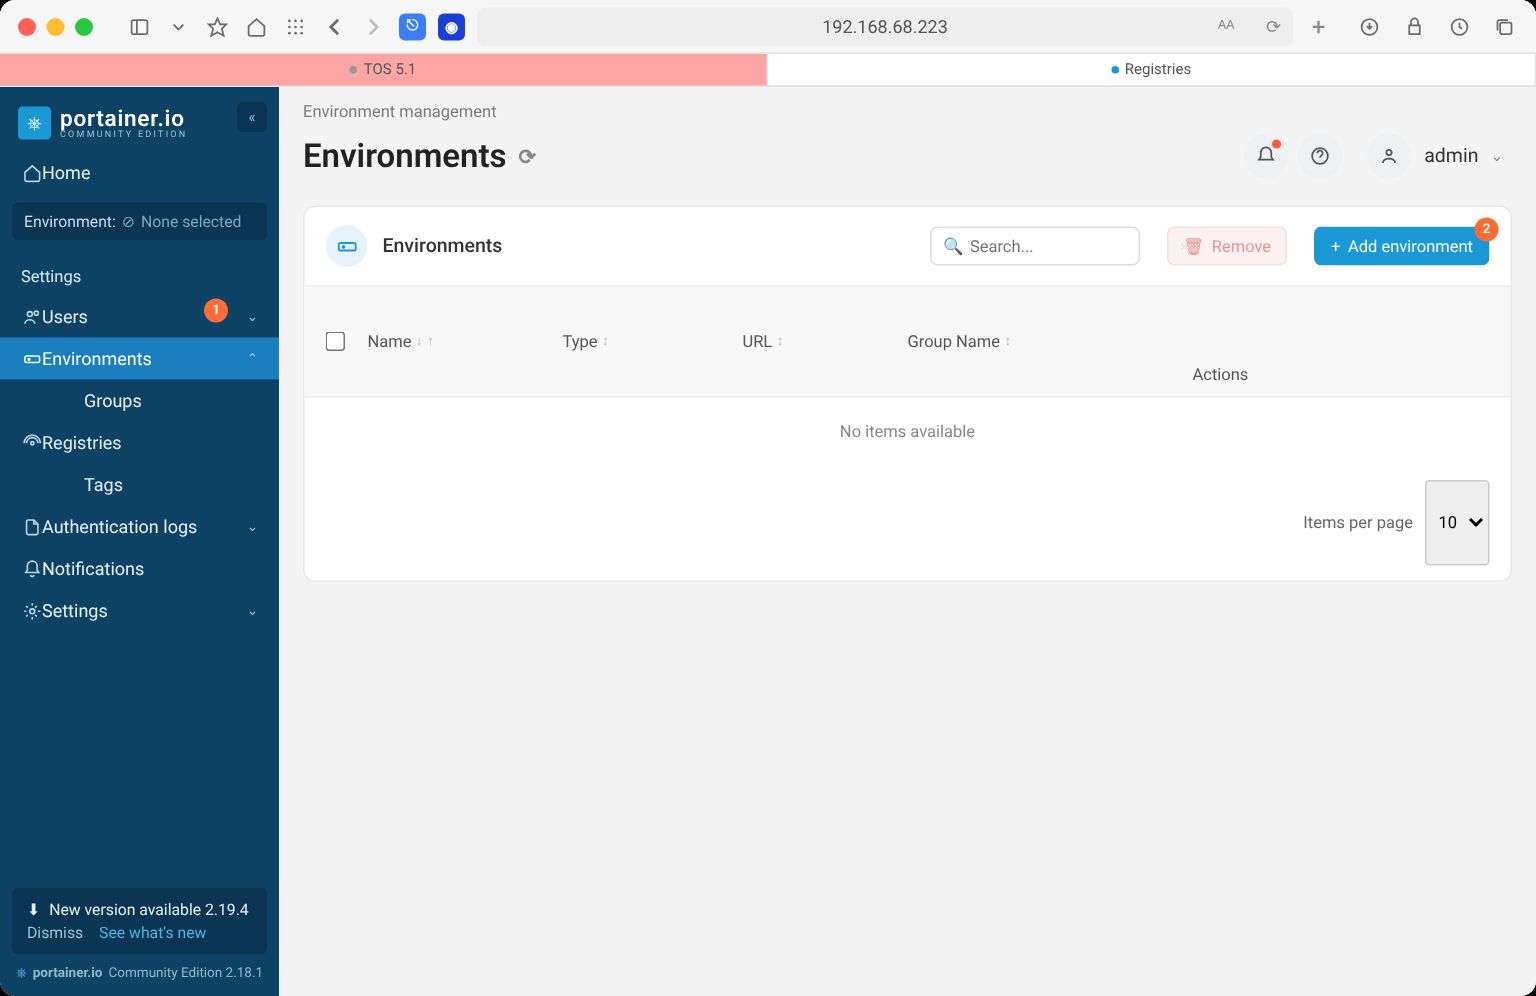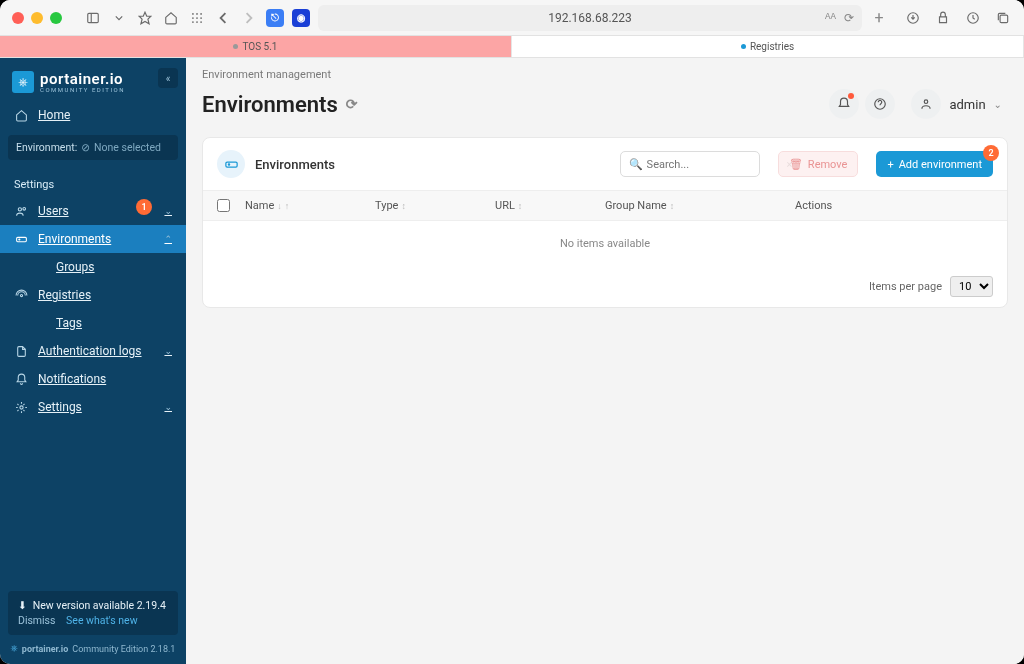--- a/index.html
+++ b/index.html
@@ -10,39 +10,39 @@
 .chrome { height: 36px; background: #f6f6f6; border-bottom: 1px solid #e2e2e2; display: flex; align-items: center; padding: 0 12px; gap: 8px; }
 .traffic { display: flex; gap: 7px; }
 .dot { width: 12px; height: 12px; border-radius: 50%; }
 .dot.r { background: #ff5f57; }
 .dot.y { background: #febc2e; }
 .dot.g { background: #28c840; }
 .tb-btn { width: 18px; height: 18px; color: #6b6b6b; display: flex; align-items: center; justify-content: center; cursor: pointer; }
 .tb-sep { width: 6px; }
 .blue-badge { width: 18px; height: 18px; border-radius: 4px; display: flex; align-items: center; justify-content: center; color: #fff; font-size: 10px; font-weight: 700; }
 .urlbar { flex: 1; height: 26px; background: #eee; border-radius: 6px; display: flex; align-items: center; justify-content: center; font-size: 12px; color: #555; position: relative; }
-.urlbar .rt { position: absolute; right: 8px; display: flex; gap: 8px; color: #888; }
+.urlbar .rt { position: absolute; right: 8px; display: flex; gap: 21px; color: #888; }
 .chrome .right-tools { display: flex; gap: 12px; color: #6b6b6b; margin-left: 8px; }
 
 
 .tabstrip { height: 22px; background: #fca5a5; border-bottom: 1px solid #e2e2e2; display: flex; }
 .tab { flex: 1; display: flex; align-items: center; justify-content: center; font-size: 10px; color: #555; border-right: 1px solid #e5e5e5; gap: 4px; position: relative; }
 .tab.active { background: #fff; }
 .dot-s { width: 5px; height: 5px; border-radius: 50%; background: #999; }
 
 
 .app { flex: 1; display: flex; overflow: hidden; }
 .sidebar { width: 186px; background: #0d4265; color: #cfe3ef; display: flex; flex-direction: column; font-size: 12px; }
 .logo-row { padding: 12px 12px 8px 12px; display: flex; align-items: center; gap: 6px; position: relative; }
 .logo-mark { width: 22px; height: 22px; background: #1b99d6; border-radius: 3px; display: flex; align-items: center; justify-content: center; color: #fff; font-size: 12px; }
 .logo-txt { font-size: 15px; font-weight: 600; color: #fff; letter-spacing: .5px; }
 .logo-sub { font-size: 6px; color: #9bc2d9; letter-spacing: 1.5px; margin-top: -2px; }
 .collapse-btn { position: absolute; right: 8px; top: 10px; width: 20px; height: 20px; background: #0a3552; border-radius: 4px; display: flex; align-items: center; justify-content: center; color: #9bc2d9; font-size: 10px; cursor: pointer; }
 
-.nav-item { display: flex; align-items: center; padding: 7px 14px; gap: 10px; color: #e6f1f7; cursor: pointer; position: relative; text-decoration: underline; }
+.nav-item { display: flex; align-items: center; padding: 7px 14px; gap: 0; color: #e6f1f7; cursor: pointer; position: relative; }
 .nav-item .ico { width: 14px; display: flex; justify-content: center; color: #b8d6e6; }
 .nav-item.active { background: #1b7fbf; color: #fff; }
 .nav-item.active .ico { color: #fff; }
 .nav-item .chev { margin-left: auto; font-size: 9px; color: #9bc2d9; }
 .nav-sub { padding-left: 56px; }
 .nav-badge { position: absolute; right: 34px; top: 2px; width: 16px; height: 16px; background: #ff6b35; color: #fff; border-radius: 50%; font-size: 9px; display: flex; align-items: center; justify-content: center; font-weight: 600; }
 
 .env-bar { margin: 6px 8px; padding: 6px 8px; background: #0a3552; border-radius: 4px; font-size: 10.5px; color: #c8dfec; display: flex; align-items: center; gap: 4px; }
 .env-bar .none { color: #7ea8c0; }
 .section-hdr { padding: 12px 14px 6px; font-size: 11px; color: #d8ecf7; }
@@ -80,24 +80,24 @@
 .btn .bdg { position: absolute; top: -7px; right: -7px; width: 16px; height: 16px; background: #ff6b35; color: #fff; border-radius: 50%; font-size: 9px; display: flex; align-items: center; justify-content: center; font-weight: 600; }
 
 .tbl-hdr { display: flex; padding: 8px 14px; background: #f8f8f8; border-top: 1px solid #eee; border-bottom: 1px solid #eee; font-size: 11px; color: #555; }
 .th { display: flex; align-items: center; gap: 3px; }
 .th .sort { color: #bbb; font-size: 9px; }
 .th.cb { width: 28px; }
 .th.name { width: 130px; }
 .th.type { width: 120px; }
 .th.url { width: 110px; }
 .th.grp { width: 190px; }
-.th.act { flex: 1; }
+.th.act { flex: 1; margin-top: 44px; }
 .empty { padding: 16px; text-align: center; font-size: 11px; color: #888; }
 .pager { display: flex; justify-content: flex-end; align-items: center; padding: 10px 14px; font-size: 11px; color: #666; gap: 8px; }
-.pager select { font-size: 11px; border: 1px solid #ccc; border-radius: 3px; padding: 2px 4px; }
+.pager select { font-size: 11px; border: 1px solid #ccc; border-radius: 3px; padding: 20px 4px; }
 
 svg { display: block; }
 </style>
 </head>
 <body>
 
 <div class="window">
 
   <div class="chrome">
     <div class="traffic">

